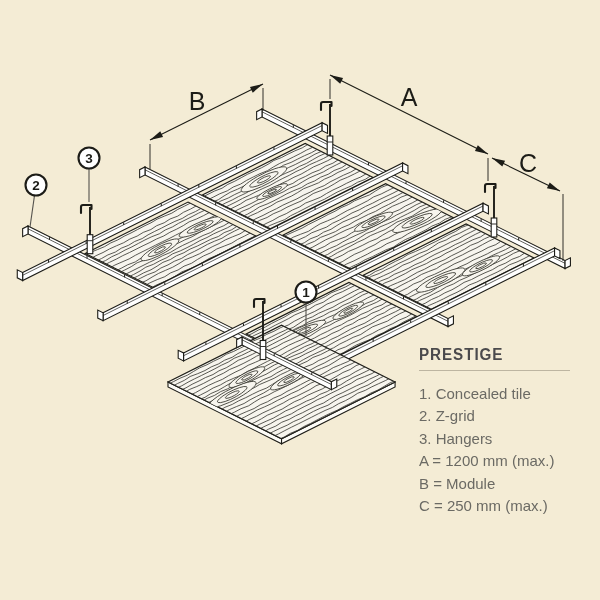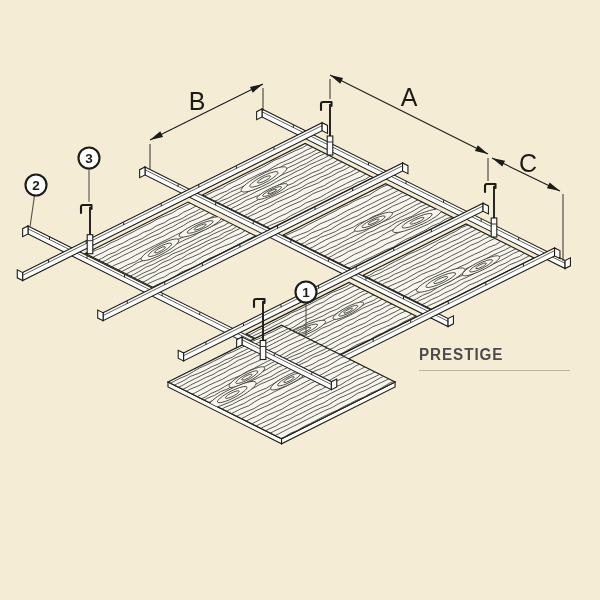--- a/index.html
+++ b/index.html
@@ -367,14 +367,22 @@
           <line x1="89" y1="168.5" x2="89" y2="202" stroke="#55534e" stroke-width="1.1"></line>
           <circle cx="89" cy="158" r="10.5" fill="#ffffff" stroke="#1c1c17" stroke-width="2.1"></circle>
           <text x="89" y="162.8" font-size="13.5" font-weight="bold" fill="#1c1c17" text-anchor="middle" font-family="&quot;Liberation Sans&quot;, sans-serif">3</text>
         </g>
       </g>
     </svg>
 
   <div class="legend">
     <div class="legend-title">PRESTIGE</div>
     <div class="legend-rule"></div>
+    <div class="legend-items">
+      <div class="legend-item">1. Concealed tile</div>
+      <div class="legend-item">2. Z-grid</div>
+      <div class="legend-item">3. Hangers</div>
+      <div class="legend-item">A = 1200 mm (max.)</div>
+      <div class="legend-item">B = Module</div>
+      <div class="legend-item">C = 250 mm (max.)</div>
+    </div>
   </div>
 </div>
 
 </body></html>

